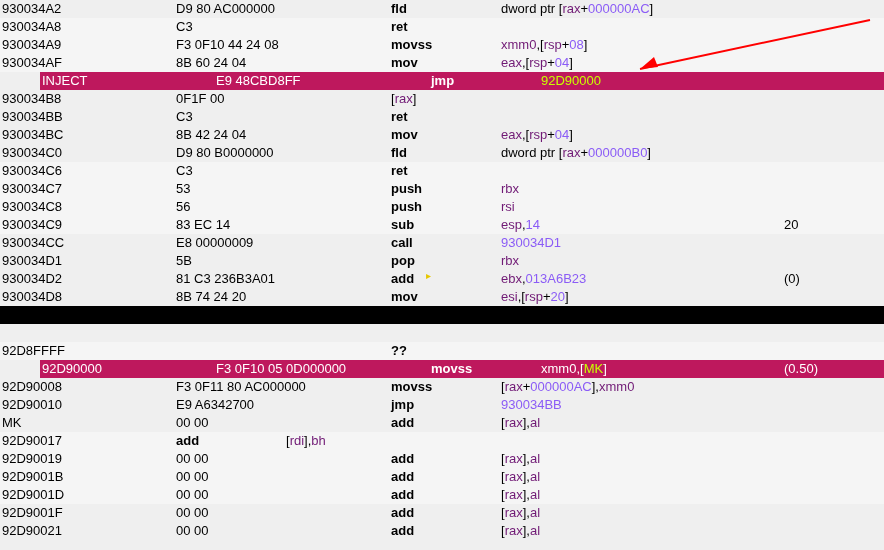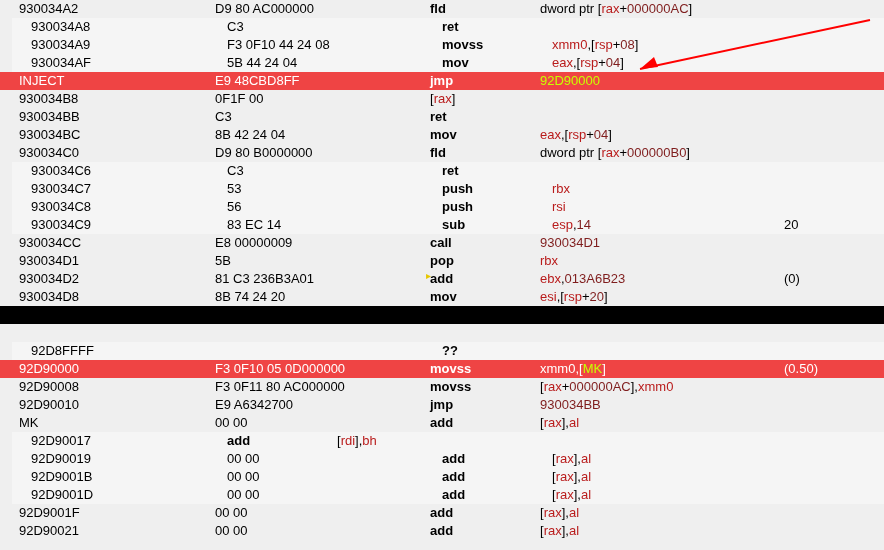--- a/index.html
+++ b/index.html
@@ -1,42 +1,42 @@
 <!DOCTYPE html>
 <html><head>
 <meta charset="utf-8">
 <style>
   * { margin:0; padding:0; box-sizing:border-box; }
   body { font-family:"Segoe UI", Tahoma, sans-serif; font-size:13px; background:#EFEFEF; width:884px; height:550px; overflow:hidden; position:relative; }
   .row { display:flex; height:18px; line-height:18px; align-items:baseline; white-space:pre; }
-  .row.alt { background:#F5F5F5;margin-left:12px; }
-  .row.sel { background:#ef4444; color:#fff; }
+  .row.alt { background:#F5F5F5; }
+  .row.sel { background:#be185d; color:#fff;margin-left:40px; }
   .row.black { background:#000; color:#000; }
-  .c-addr { width:215px; padding-left:19px; }
+  .c-addr { width:176px; padding-left:2px; }
   .c-bytes { width:215px; }
   .c-mn { width:110px; font-weight:bold; }
   .c-ops { flex:1; }
   .c-note { width:100px; text-align:left; }
-  .reg { color:#b91c1c; }
-  .num { color:#7f1d1d;text-align:right; }
+  .reg { color:#701a75; }
+  .num { color:#8b5cf6;text-align:right; }
   .row.sel .reg, .row.sel .num { color:#fff; }
   .row.sel .lime { color:#C8FF00; }
   .arrow { position:absolute; width:300px; height:60px; top:17px; left:620px; pointer-events:none; }
   .arrow-line { stroke:#FF0000; stroke-width:2; fill:none; }
   .arrow-head { fill:#FF0000; }
   .pop-arrow { position:absolute; left:426px; top:270px; color:#E6C700; font-size:10px; pointer-events:none; }
 </style>
 </head>
 <body>
 
 <div id="listing">
     <div class="row"><div class="c-addr">930034A2</div><div class="c-bytes">D9 80 AC000000</div><div class="c-mn">fld</div><div class="c-ops"><span>dword ptr [</span><span class="reg">rax</span><span>+</span><span class="num">000000AC</span><span>]</span></div><div class="c-note"></div></div>
     <div class="row alt"><div class="c-addr">930034A8</div><div class="c-bytes">C3</div><div class="c-mn">ret</div><div class="c-ops"></div><div class="c-note"></div></div>
     <div class="row alt"><div class="c-addr">930034A9</div><div class="c-bytes">F3 0F10 44 24 08</div><div class="c-mn">movss</div><div class="c-ops"><span class="reg">xmm0</span><span>,[</span><span class="reg">rsp</span><span>+</span><span class="num">08</span><span>]</span></div><div class="c-note"></div></div>
-    <div class="row alt"><div class="c-addr">930034AF</div><div class="c-bytes">5B 44 24 04</div><div class="c-mn">mov</div><div class="c-ops"><span class="reg">eax</span><span>,[</span><span class="reg">rsp</span><span>+</span><span class="num">04</span><span>]</span></div><div class="c-note"></div></div>
+    <div class="row alt"><div class="c-addr">930034AF</div><div class="c-bytes">8B 60 24 04</div><div class="c-mn">mov</div><div class="c-ops"><span class="reg">eax</span><span>,[</span><span class="reg">rsp</span><span>+</span><span class="num">04</span><span>]</span></div><div class="c-note"></div></div>
     <div class="row sel"><div class="c-addr">INJECT</div><div class="c-bytes">E9 48CBD8FF</div><div class="c-mn">jmp</div><div class="c-ops"><span class="lime">92D90000</span></div><div class="c-note"></div></div>
     <div class="row"><div class="c-addr">930034B8</div><div class="c-bytes">0F1F 00</div><div class="c-ops"><span>[</span><span class="reg">rax</span><span>]</span></div><div class="c-note"></div></div>
     <div class="row"><div class="c-addr">930034BB</div><div class="c-bytes">C3</div><div class="c-mn">ret</div><div class="c-ops"></div><div class="c-note"></div></div>
     <div class="row"><div class="c-addr">930034BC</div><div class="c-bytes">8B 42 24 04</div><div class="c-mn">mov</div><div class="c-ops"><span class="reg">eax</span><span>,[</span><span class="reg">rsp</span><span>+</span><span class="num">04</span><span>]</span></div><div class="c-note"></div></div>
     <div class="row"><div class="c-addr">930034C0</div><div class="c-bytes">D9 80 B0000000</div><div class="c-mn">fld</div><div class="c-ops"><span>dword ptr [</span><span class="reg">rax</span><span>+</span><span class="num">000000B0</span><span>]</span></div><div class="c-note"></div></div>
     <div class="row alt"><div class="c-addr">930034C6</div><div class="c-bytes">C3</div><div class="c-mn">ret</div><div class="c-ops"></div><div class="c-note"></div></div>
     <div class="row alt"><div class="c-addr">930034C7</div><div class="c-bytes">53</div><div class="c-mn">push</div><div class="c-ops"><span class="reg">rbx</span></div><div class="c-note"></div></div>
     <div class="row alt"><div class="c-addr">930034C8</div><div class="c-bytes">56</div><div class="c-mn">push</div><div class="c-ops"><span class="reg">rsi</span></div><div class="c-note"></div></div>
     <div class="row alt"><div class="c-addr">930034C9</div><div class="c-bytes">83 EC 14</div><div class="c-mn">sub</div><div class="c-ops"><span class="reg">esp</span><span>,</span><span class="num">14</span></div><div class="c-note">20</div></div>
     <div class="row"><div class="c-addr">930034CC</div><div class="c-bytes">E8 00000009</div><div class="c-mn">call</div><div class="c-ops"><span class="num">930034D1</span></div><div class="c-note"></div></div>

